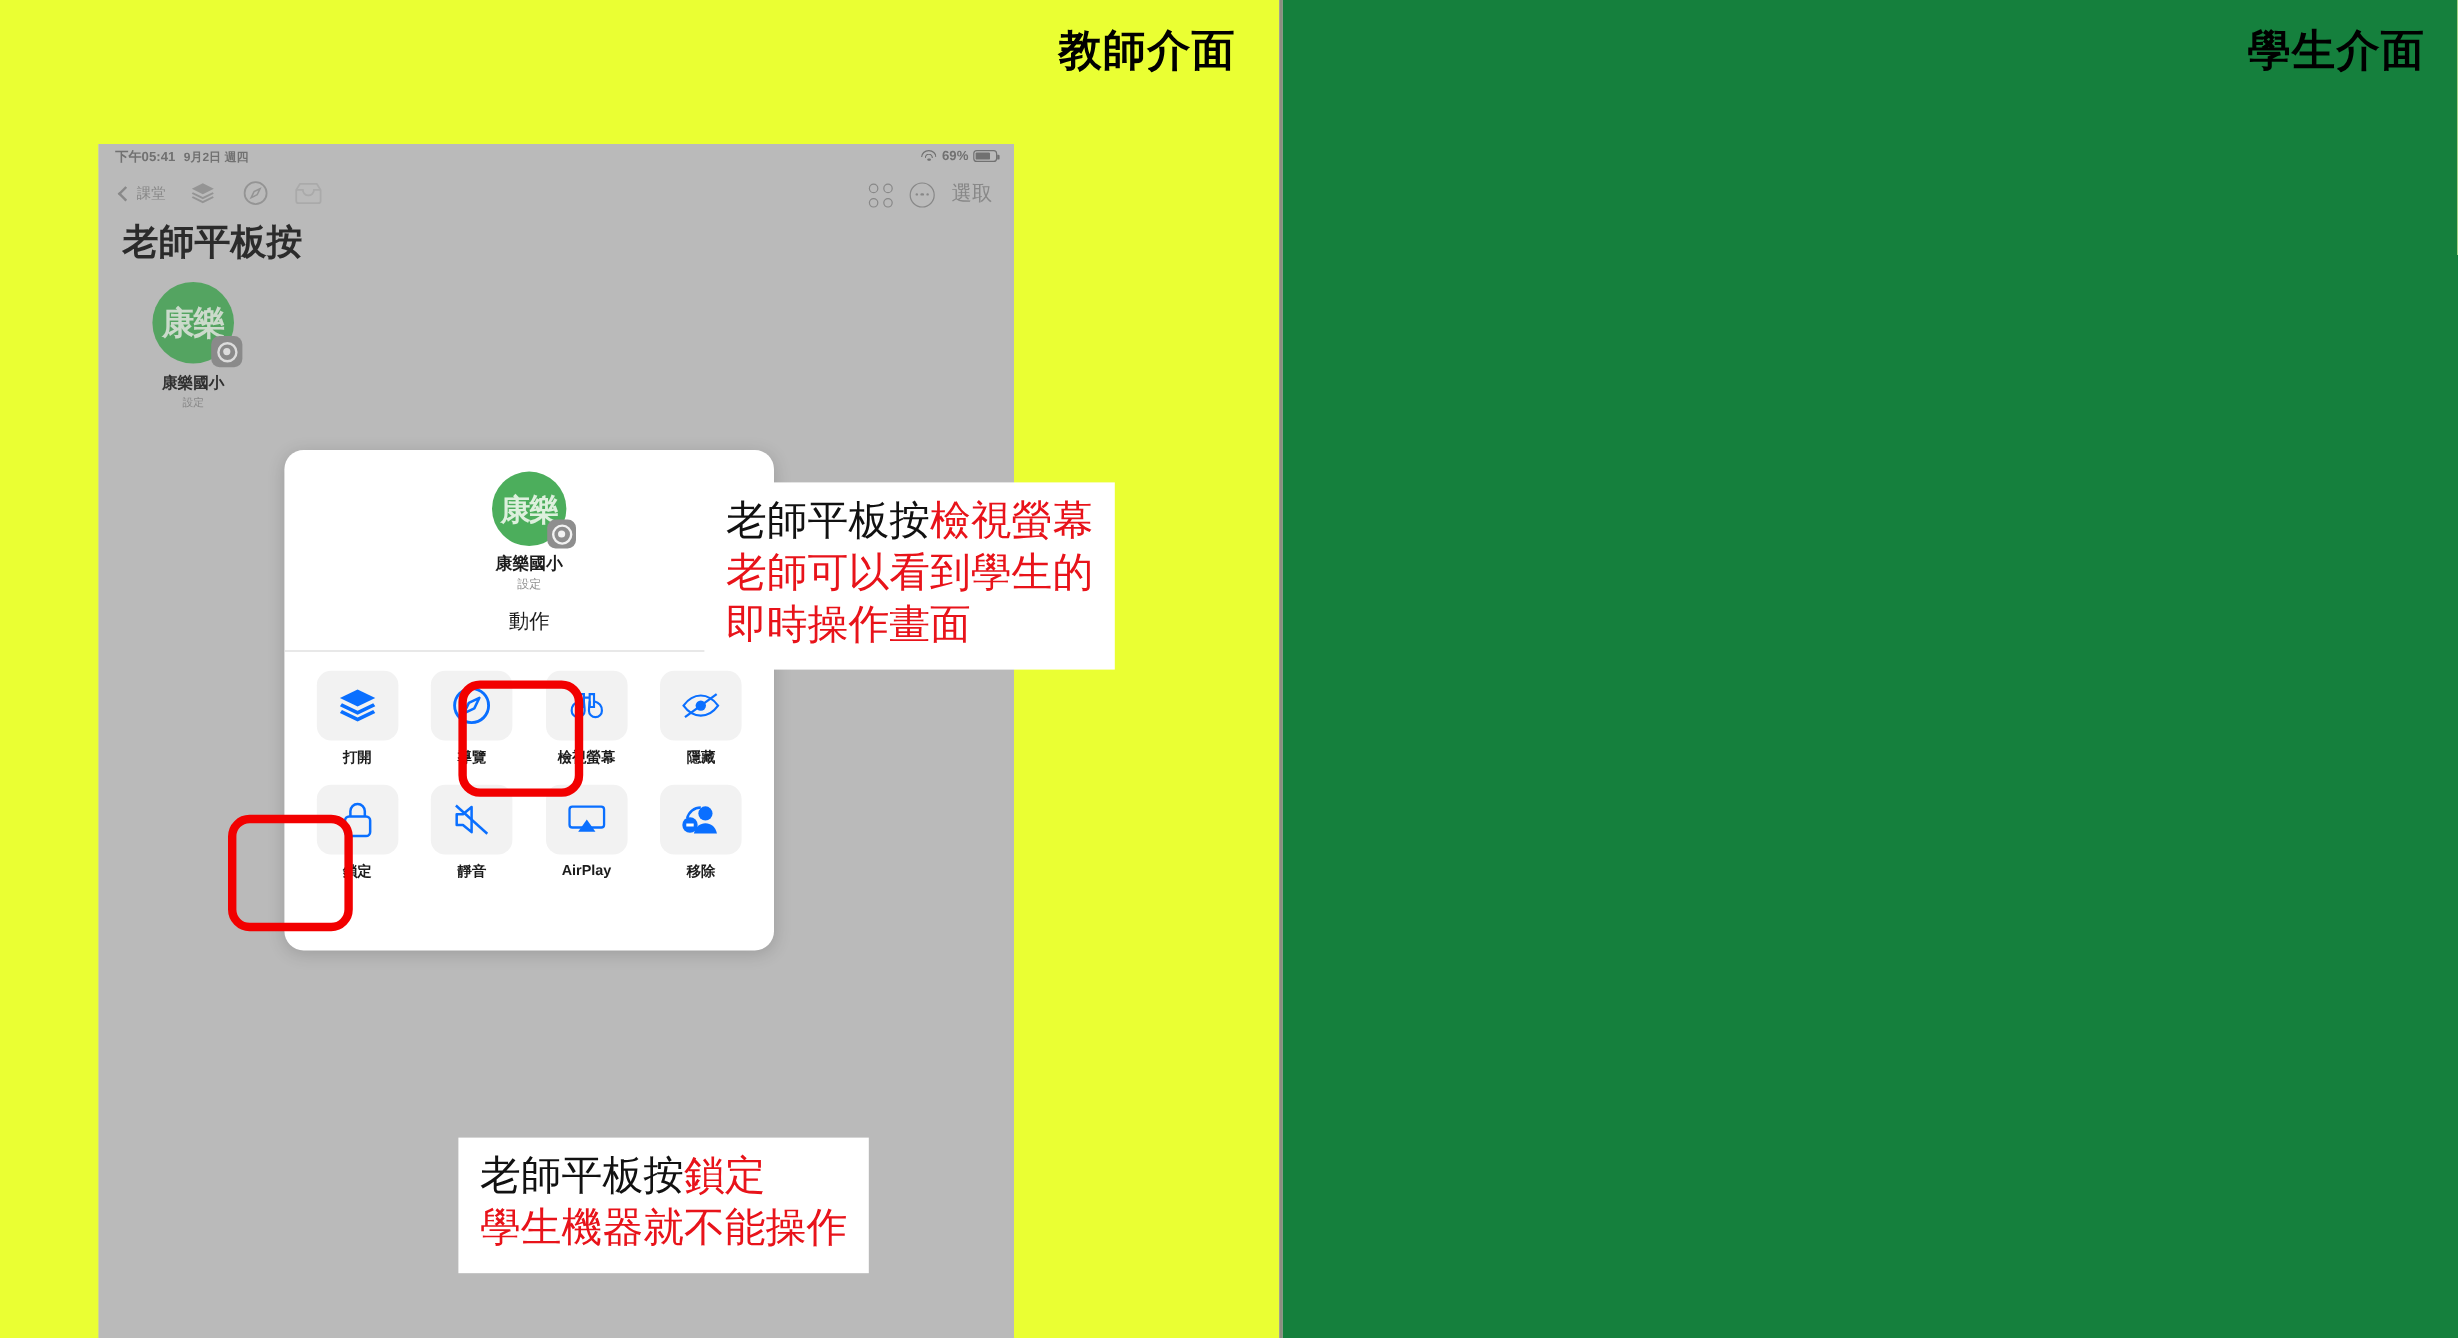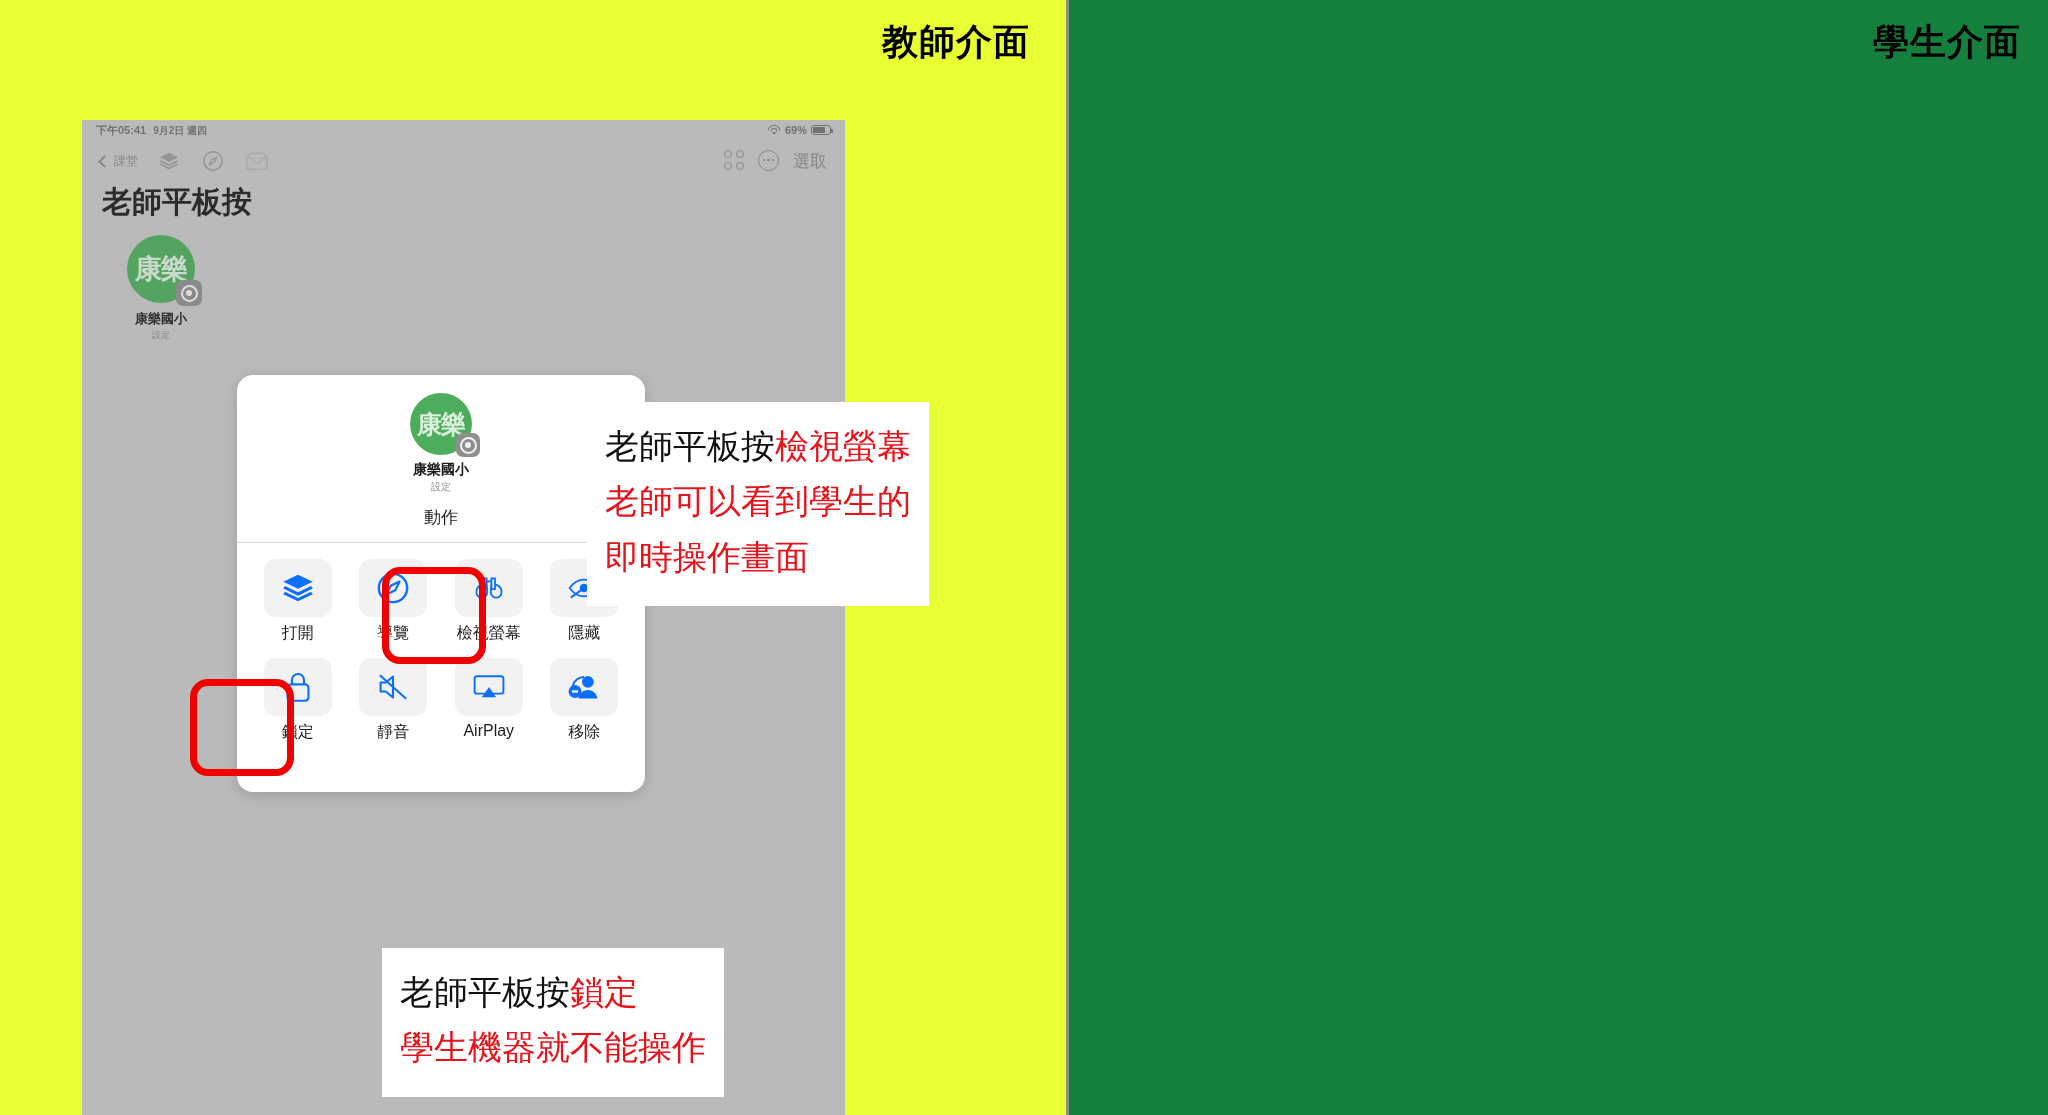--- a/index.html
+++ b/index.html
@@ -78,21 +78,21 @@
   #nav-toolbar {
     position: absolute; left: 0; top: 20px; width: 100%; height: 42px;
     display: flex; align-items: center; padding: 0 18px; gap: 18px;
   }
   .nav-back { display:flex; align-items:center; gap:5px; color:#8b8b8b; font-size:12px; }
   .chev-left {
     width: 9px; height: 9px; border-left: 2.2px solid #8b8b8b; border-bottom: 2.2px solid #8b8b8b;
     transform: rotate(45deg); display:inline-block;
   }
   .nav-icon { width: 26px; height: 26px; display:flex; align-items:center; justify-content:center; }
-  #nav-right { margin-left:auto; display:flex; align-items:flex-start; gap: 14px; }
+  #nav-right { margin-left:auto; display:flex; align-items:flex-end; gap: 14px; }
   .grid-dots { display:grid; grid-template-columns: 8px 8px; grid-gap: 4px; }
   .grid-dots i { width:8px; height:8px; border:1.6px solid #8b8b8b; border-radius:50%; display:block; }
   .more-circle {
     width: 21px; height: 21px; border: 1.6px solid #8b8b8b; border-radius: 50%;
     display:flex; align-items:center; justify-content:center; gap:2px;
   }
   .more-circle i { width:2.6px; height:2.6px; background:#8b8b8b; border-radius:50%; display:block; }
   #select-label { color:#8b8b8b; font-size:17px; }
 
   
@@ -160,21 +160,21 @@
     display: grid; grid-template-columns: repeat(4, 1fr);
     padding: 16px 18px 0 18px; row-gap: 14px; column-gap: 10px;
   }
   .action-cell {
     display: flex; flex-direction: column; align-items: center;
   }
   .action-icon-box {
     width: 68px; height: 58px; border-radius: 12px; background: #f2f2f2;
     display:flex; align-items:center; justify-content:center;
   }
-  .action-label { margin-top: 6px; font-size: 16px; color: #1c1c1c; font-weight: 400; }
+  .action-label { margin-top: 6px; font-size: 12px; color: #1c1c1c; font-weight: 700; }
 
   
   .hl-ring {
     position: absolute;
     border: 7px solid #f20000;
     border-radius: 18px;
     pointer-events: none;
   }
   #hl-view-screen { left: 382px; top: 567px; width: 104px; height: 97px; }
   #hl-lock        { left: 190px; top: 679px; width: 104px; height: 97px; }
@@ -183,21 +183,21 @@
   .callout {
     position: absolute; background: #ffffff;
     padding: 10px 18px 14px 18px;
     line-height: 1.22;
     font-size: 34px; font-weight: 500; color: #111;
     white-space: nowrap;
   }
   #callout-view { left: 587px; top: 402px; }
   #callout-lock { left: 382px; top: 948px; }
   .callout .red { color: #e8131a; }
-  .callout div { margin: 14px 0; }
+  .callout div { margin: 2px 0; }
 </style>
 </head>
 <body>
 
 <div id="teacher-panel">
   <div id="teacher-title" class="panel-title">教師介面</div>
 
   <div id="tablet-shot">
 
     <div id="status-bar">

